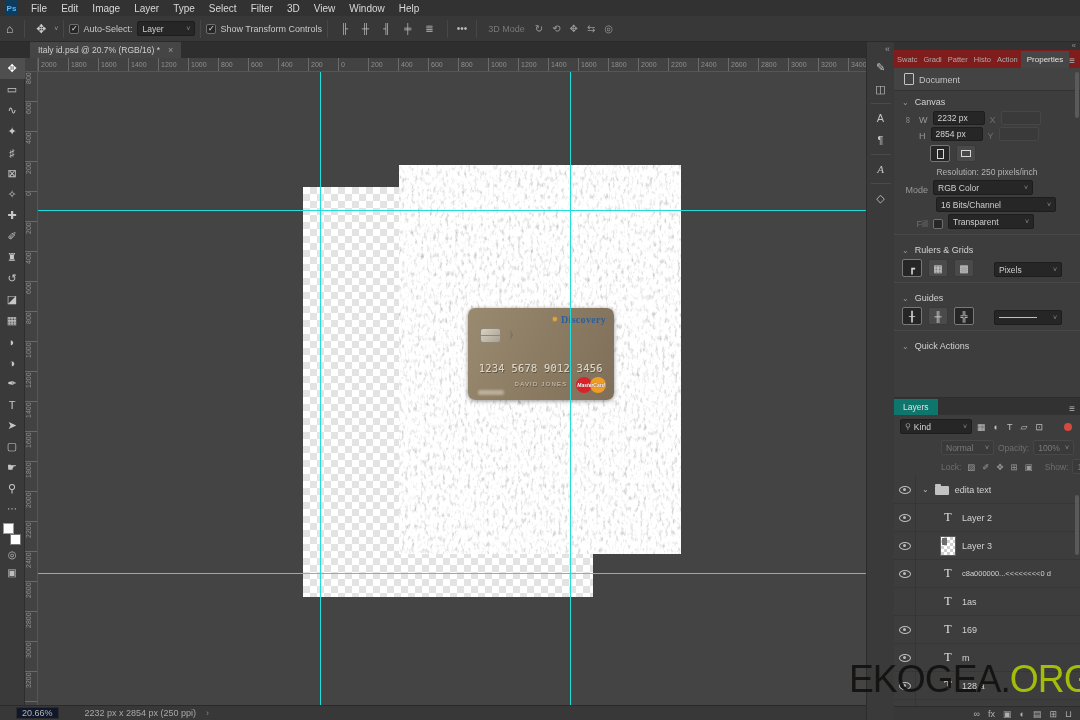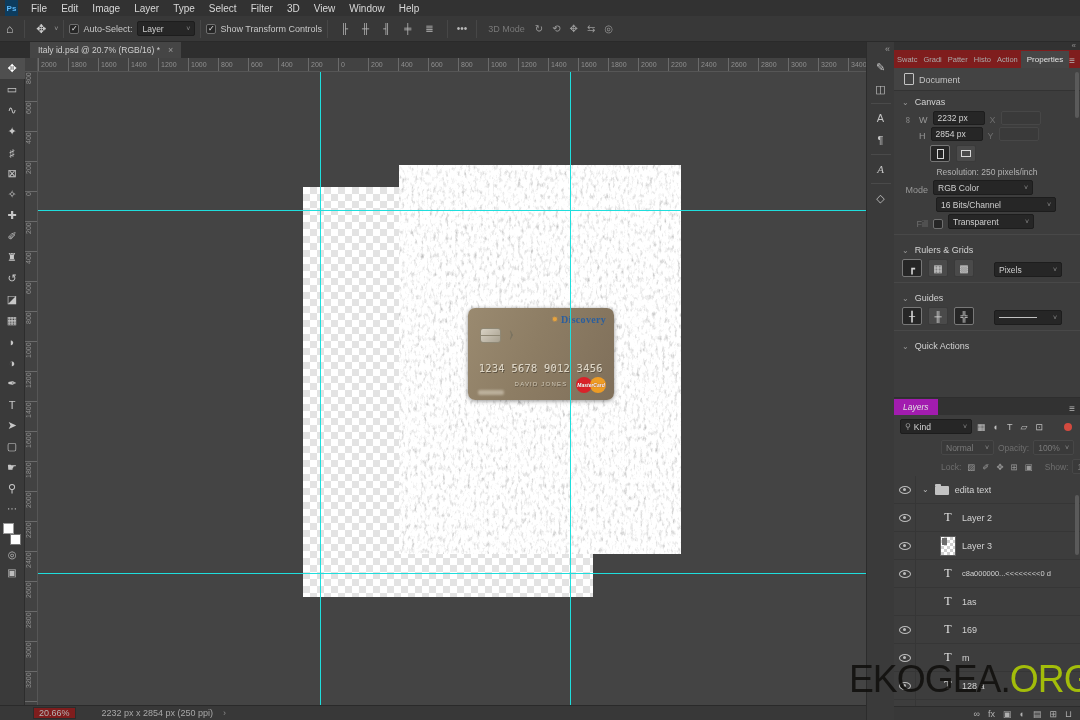--- a/index.html
+++ b/index.html
@@ -89,21 +89,21 @@
   #mc { position:absolute; right:8px; bottom:6px; width:30px; height:18px; }
   #mc .c { position:absolute; width:16px; height:16px; border-radius:50%; top:1px; }
   #mc .red { left:0; background:#d9222a; }
   #mc .org { right:0; background:#f6a021; opacity:.92; }
   #mc .txt { position:absolute; left:-2px; right:-2px; top:6px; text-align:center; color:#fff;
     font-size:5px; font-style:italic; font-weight:bold; text-shadow:0 0 1px #7a1a10; }
 
   
   #statusbar { position:absolute; left:0; top:705px; width:866px; height:15px; background:#383838;
     border-top:1px solid #2a2a2a; display:flex; align-items:center; font-size:9px; color:#b5b5b5; z-index:5; }
-  #status-zoom { margin-left:33px; padding:0 5px; background:#7f1d1d; border:1px solid #2c2c2c; height:12px; line-height:11px; }
+  #status-zoom { margin-left:16px; padding:0 5px; background:#0f172a; border:1px solid #2c2c2c; height:12px; line-height:11px; }
   #status-doc { margin-left:26px; color:#a8a8a8; }
   #status-arrow { margin-left:10px; color:#8a8a8a; }
 
   
   #rail { position:absolute; left:866px; top:42px; width:28px; height:678px; background:#3a3a3a;
     border-left:1px solid #2c2c2c; display:flex; flex-direction:column; align-items:center; z-index:5; }
   #rail-collapse { color:#9a9a9a; font-size:9px; padding:2px 0; align-self:flex-end; margin-right:4px; }
   .rail-icon { width:28px; height:22px; display:flex; align-items:center; justify-content:center;
     color:#c3c3c3; font-size:11px; }
   .rail-div { width:20px; height:1px; background:#2e2e2e; border-bottom:1px solid #4a4a4a; margin:3px 0; }
@@ -140,21 +140,21 @@
   #resolution { text-align:center; color:#b2b2b2; font-size:8.5px; padding:4px 0 2px 0; }
   .pdiv { height:1px; background:#333; border-bottom:1px solid #484848; margin:4px 0; }
   .sqbtn { width:20px; height:18px; background:#4a4a4a; border:1px solid #3a3a3a; border-radius:2px;
     color:#d5d5d5; font-size:10px; display:flex; align-items:center; justify-content:center; }
   .sqbtn.active { background:#262626; border-color:#787878; }
   .line-sample { display:inline-block; width:38px; height:0; border-top:1.5px solid #c0c0c0; }
   .vscroll { position:absolute; right:1px; top:4px; width:4px; height:46px; background:#5a5a5a; border-radius:2px; }
 
   
   #layers-header { height:17px; background:#323232; display:flex; align-items:flex-end; }
-  #layers-tab { background:#a21caf; color:#e0e0e0; font-size:8.5px; padding:3px 9px;font-style:italic; }
+  #layers-tab { background:#0f766e; color:#e0e0e0; font-size:8.5px; padding:3px 9px; }
   #layers-menu { margin-left:auto; color:#b5b5b5; font-size:10px; padding:0 5px 1px 0; }
   #layers-body { flex:1; position:relative; display:flex; flex-direction:column; overflow:hidden; }
   #filter-row { display:flex; align-items:center; gap:3px; padding:4px 6px; }
   #kind-box { display:flex; align-items:center; background:#262626; border:1px solid #1d1d1d;
     border-radius:2px; height:15px; padding:0 4px; gap:3px; color:#d5d5d5; font-size:8.5px; width:72px; }
   #kind-box .mag { font-size:8px; color:#9a9a9a; }
   .fico { color:#c0c0c0; font-size:9px; padding:0 2px; }
   .reddot { width:8px; height:8px; border-radius:50%; background:#d34a3f; margin-left:auto; margin-right:2px; }
   #blend-row, #lock-row { display:flex; align-items:center; gap:4px; padding:2px 6px; font-size:8.5px;margin-left:41px; }
   .lock-ico { color:#9a9a9a; font-size:8.5px; padding:0 2px; }

